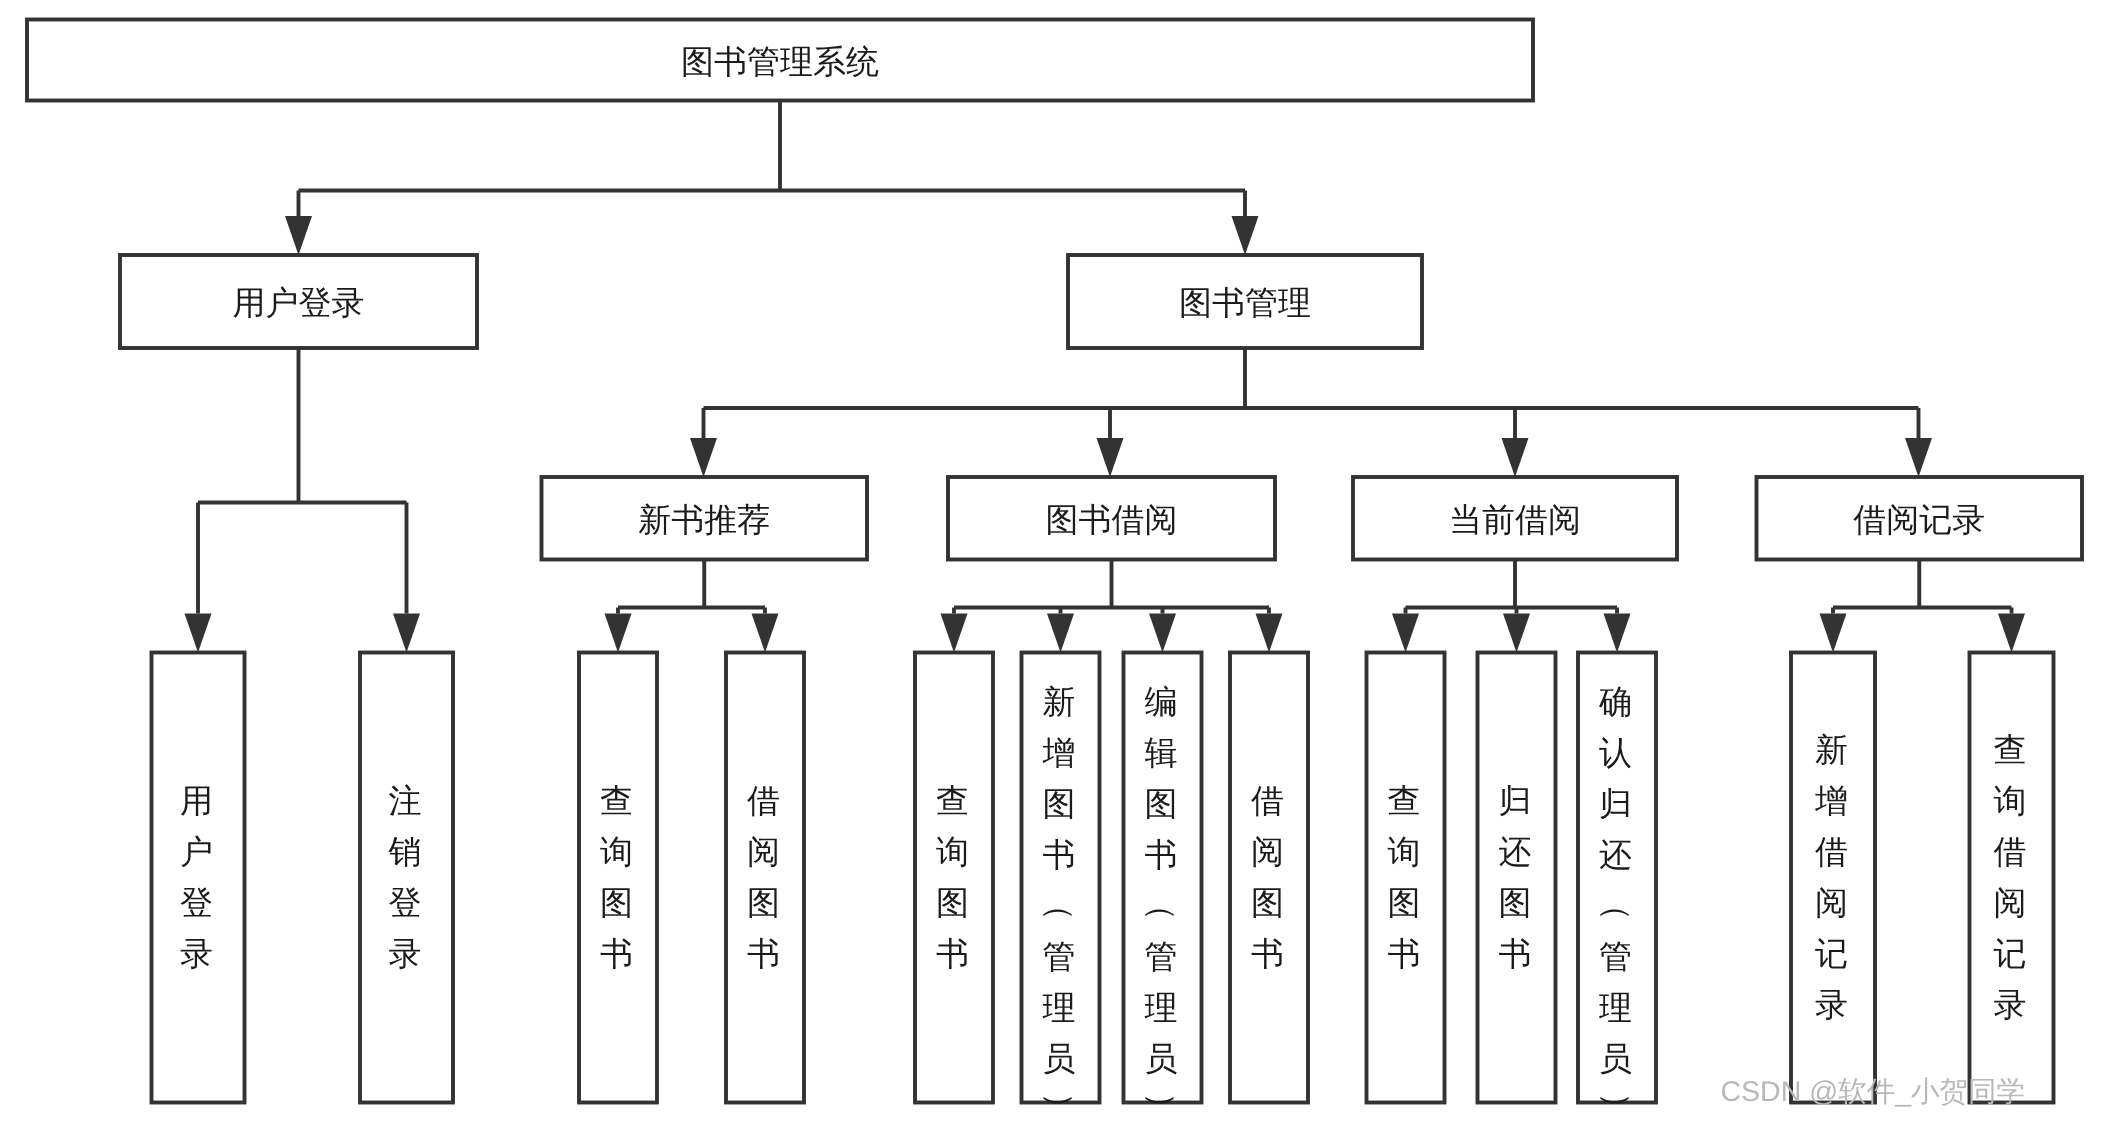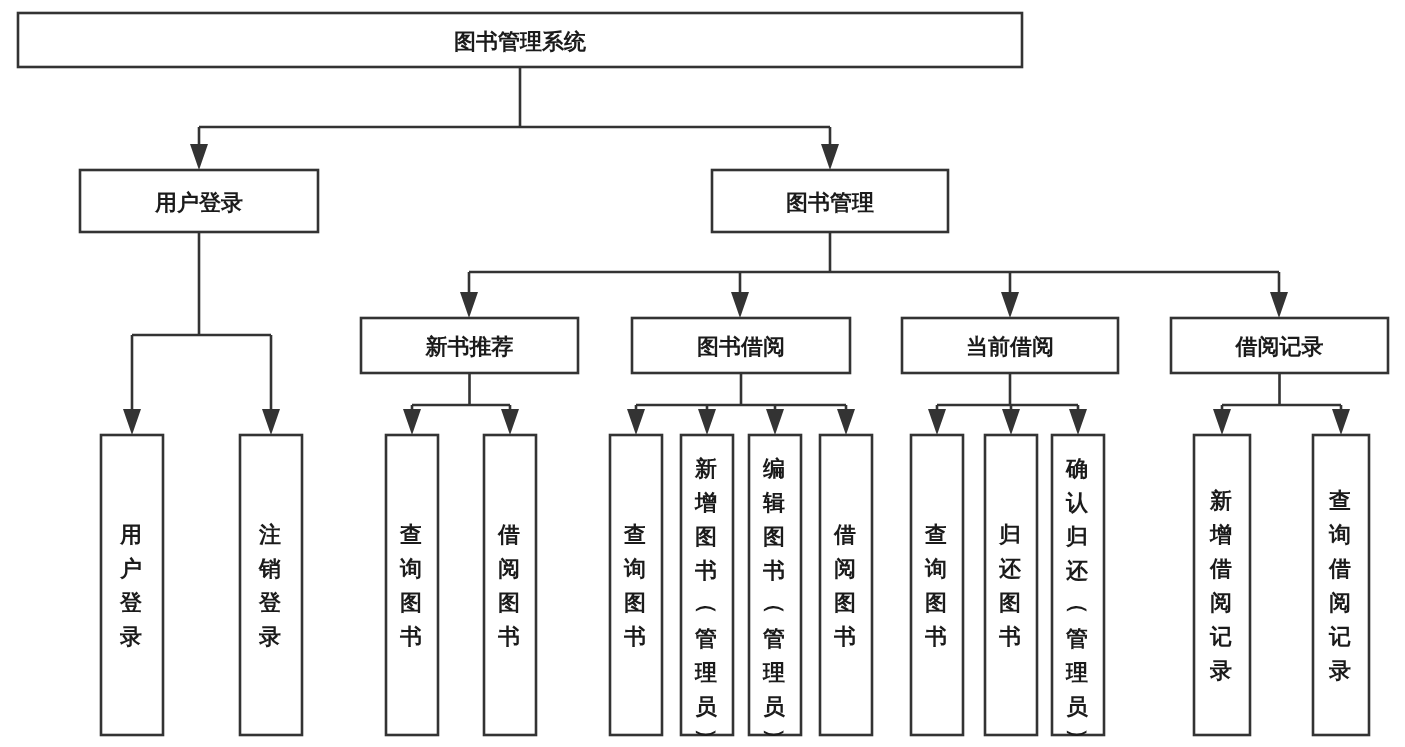--- a/index.html
+++ b/index.html
@@ -11,21 +11,20 @@
     width: 1405px;
     height: 747px;
     font-family: "Liberation Sans", sans-serif;
     overflow: hidden;
   }
   #diagram-root {
     position: relative;
     width: 1358px;
     height: 747px;
     background: #ffffff;
-    font-weight: bold;
   }
   svg#flow {
     position: absolute;
     left: 0;
     top: 0;
     width: 1405px;
     height: 747px;
   }
   .node-rect {
     fill: #ffffff;
@@ -261,13 +260,14 @@
           <rect x="1313" y="435" width="56" height="300" class="node-rect"></rect>
           <text x="1341" y="500" class="node-label-v">查</text>
           <text x="1341" y="534" class="node-label-v">询</text>
           <text x="1341" y="568" class="node-label-v">借</text>
           <text x="1341" y="602" class="node-label-v">阅</text>
           <text x="1341" y="636" class="node-label-v">记</text>
           <text x="1341" y="670" class="node-label-v">录</text>
         </g>
       </g>
   </svg>
+  <div class="watermark">CSDN @软件_小贺同学</div>
 </div>
 
 </body></html>

